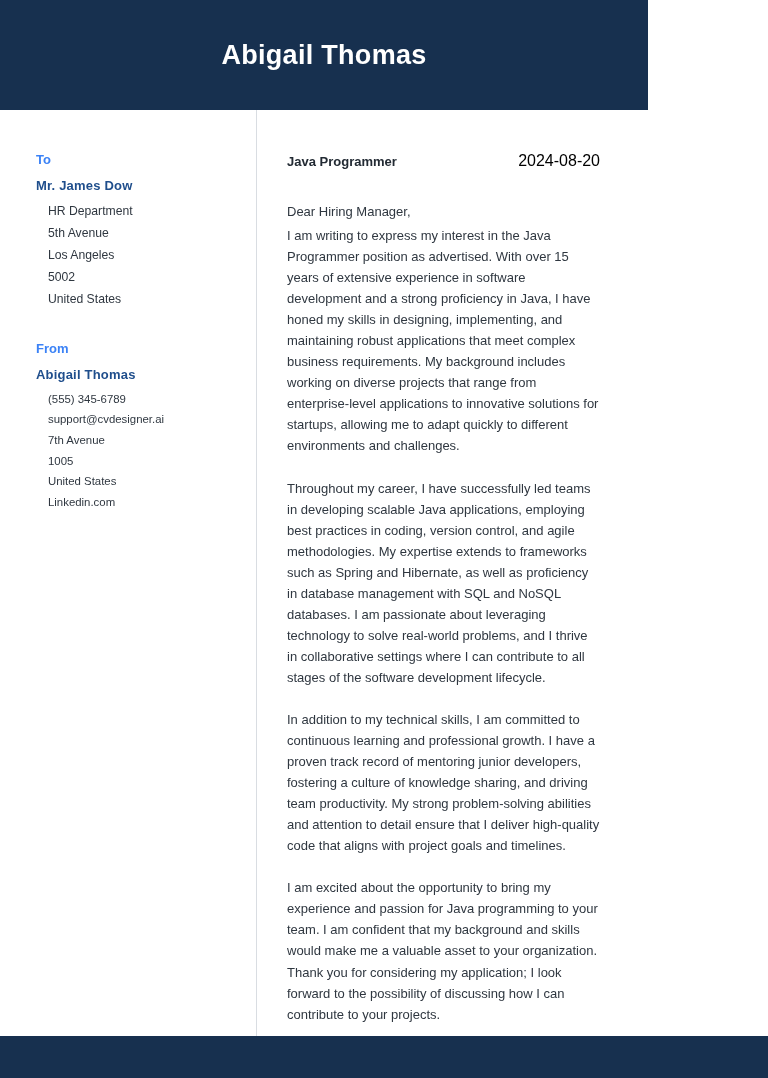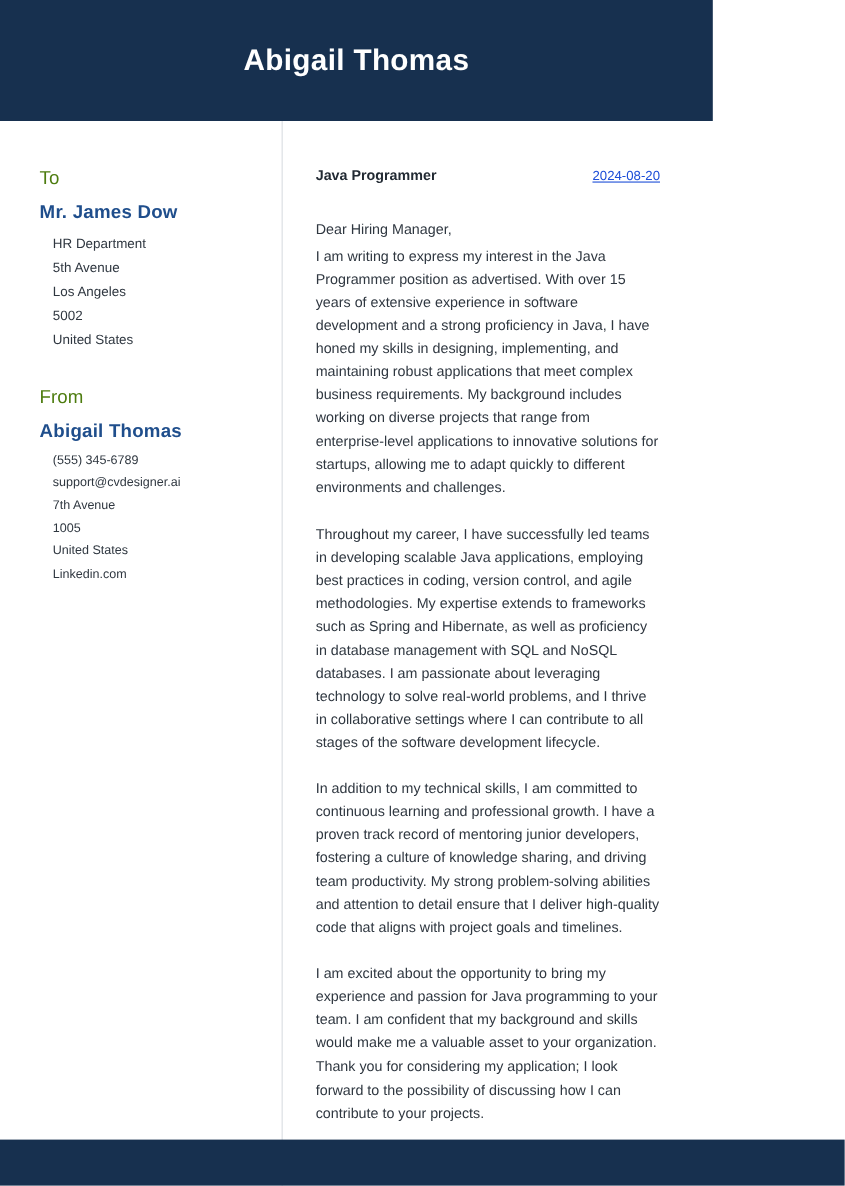--- a/index.html
+++ b/index.html
@@ -54,27 +54,27 @@
   }
 
   .main {
     flex: 1 1 auto;
     box-sizing: border-box;
     padding: 42px 48px 0 30px;
   }
 
   
   .side-label {
-    font-size: 17px;
-    font-weight: normal;
-    color: #4d7c0f;
+    font-size: 13px;
+    font-weight: bold;
+    color: #3b82f6;
     margin-bottom: 11px;
   }
   .side-name {
-    font-size: 17px;
+    font-size: 13px;
     font-weight: bold;
     color: #1f4e8c;
     margin-bottom: 9px;
     letter-spacing: 0.2px;
   }
   .side-line {
     font-size: 12.2px;
     color: #2f3740;
     line-height: 1.55;
     margin-bottom: 3px;
@@ -93,23 +93,22 @@
     justify-content: space-between;
     align-items: baseline;
     margin-bottom: 34px;
   }
   .job-title {
     font-size: 13px;
     font-weight: bold;
     color: #222a33;
   }
   .letter-date {
-    font-size: 12px;
-    color: #1d4ed8;
-    text-decoration: underline;
+    font-size: 16px;
+    color: #000000;
   }
   .salutation {
     font-size: 13px;
     color: #2f3740;
     margin-bottom: 6px;
   }
   .para {
     font-size: 13px;
     line-height: 1.62;
     color: #2f3740;

